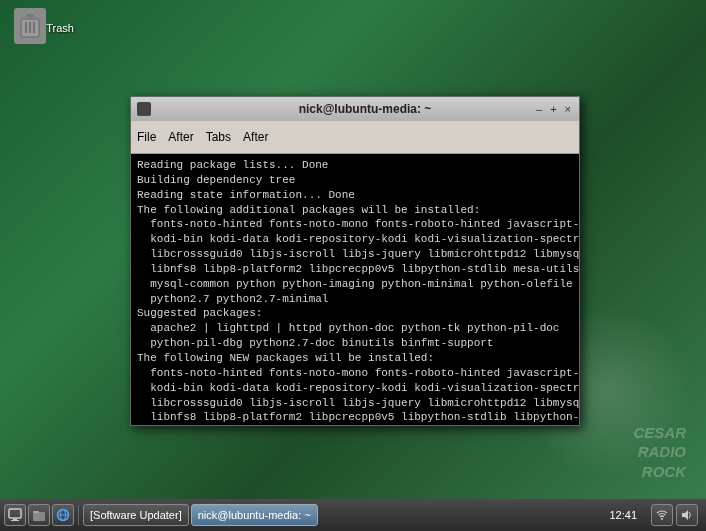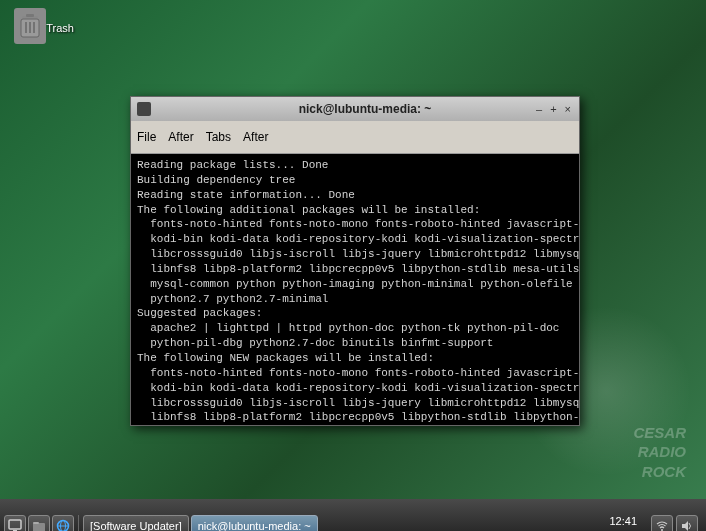--- a/index.html
+++ b/index.html
@@ -149,21 +149,21 @@
 
     
     .taskbar {
       position: absolute;
       bottom: 0;
       left: 0;
       width: 706px;
       height: 30px;
       background: linear-gradient(to bottom, #4a4a4a, #2a2a2a);
       display: flex;
-      align-items: flex-start;
+      align-items: center;
       padding: 16px 4px;
       gap: 2px;
     }
 
     .taskbar-btn {
       height: 22px;
       background: linear-gradient(to bottom, #5a5a5a, #3a3a3a);
       border: 1px solid #888;
       border-radius: 3px;
       color: #fff;

